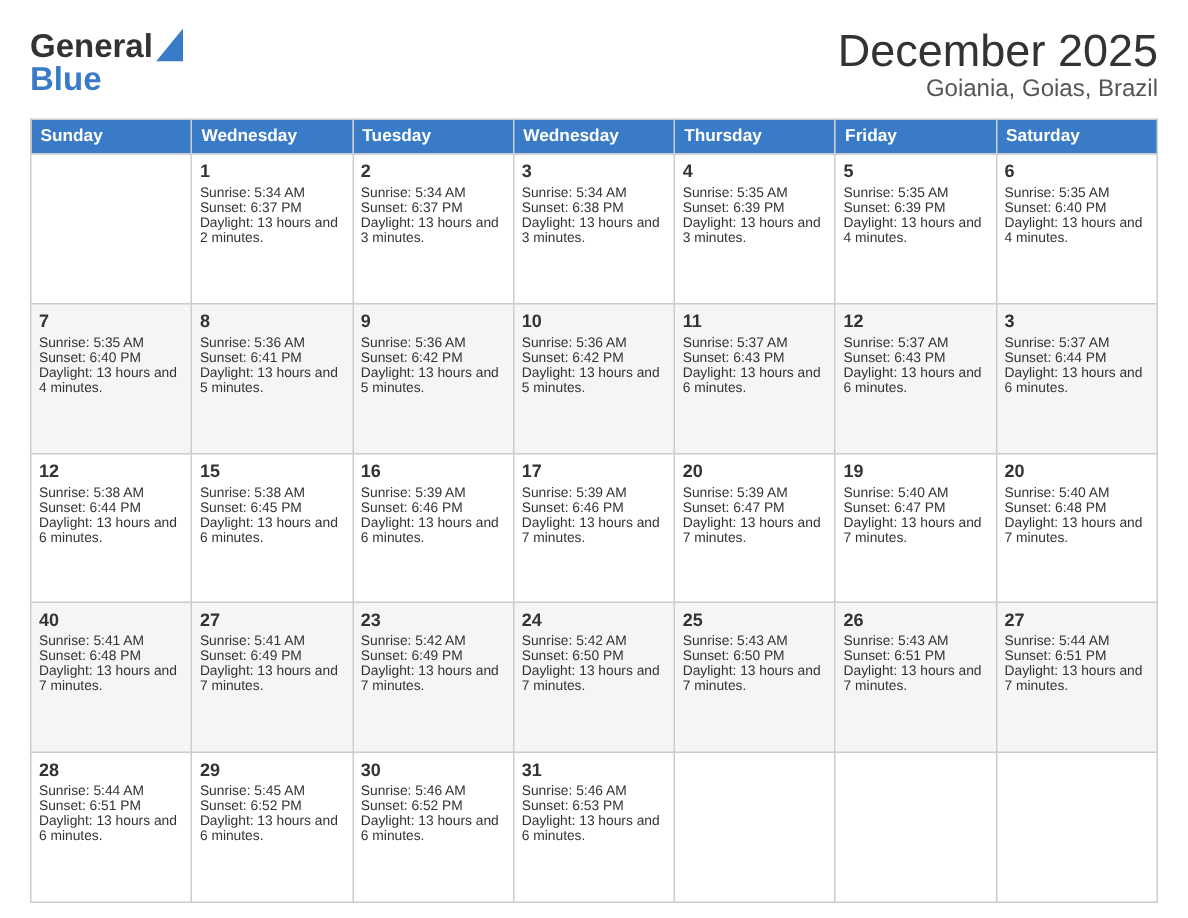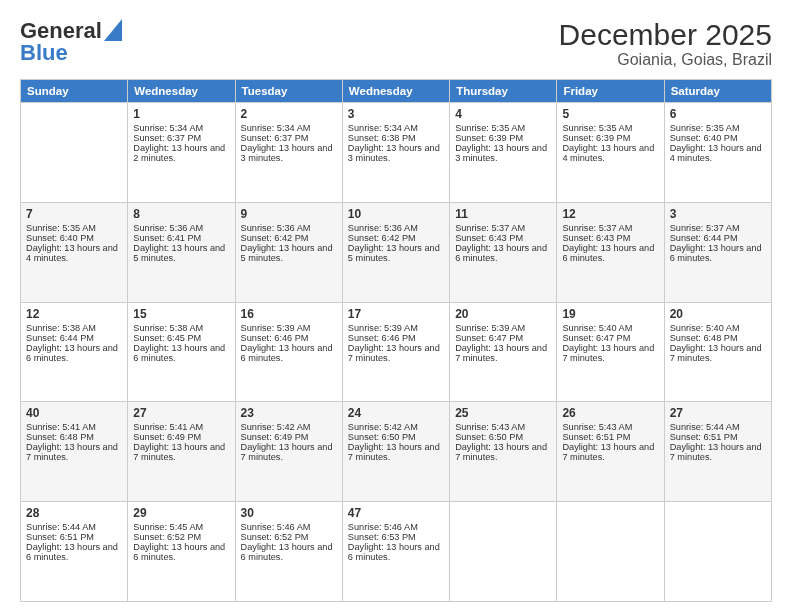--- a/index.html
+++ b/index.html
@@ -297,21 +297,21 @@
             <span style="display:block;">Sunset: 6:52 PM</span>
             <span style="display:block;">Daylight: 13 hours and 6 minutes.</span>
           </td>
           <td>
             <span class="day-number">30</span>
             <span style="display:block;">Sunrise: 5:46 AM</span>
             <span style="display:block;">Sunset: 6:52 PM</span>
             <span style="display:block;">Daylight: 13 hours and 6 minutes.</span>
           </td>
           <td>
-            <span class="day-number">47</span>
+            <span class="day-number">31</span>
             <span style="display:block;">Sunrise: 5:46 AM</span>
             <span style="display:block;">Sunset: 6:53 PM</span>
             <span style="display:block;">Daylight: 13 hours and 6 minutes.</span>
           </td>
           <td class="cell-empty"></td>
           <td class="cell-empty"></td>
           <td class="cell-empty"></td>
         </tr>
       </tbody>
   </table>

